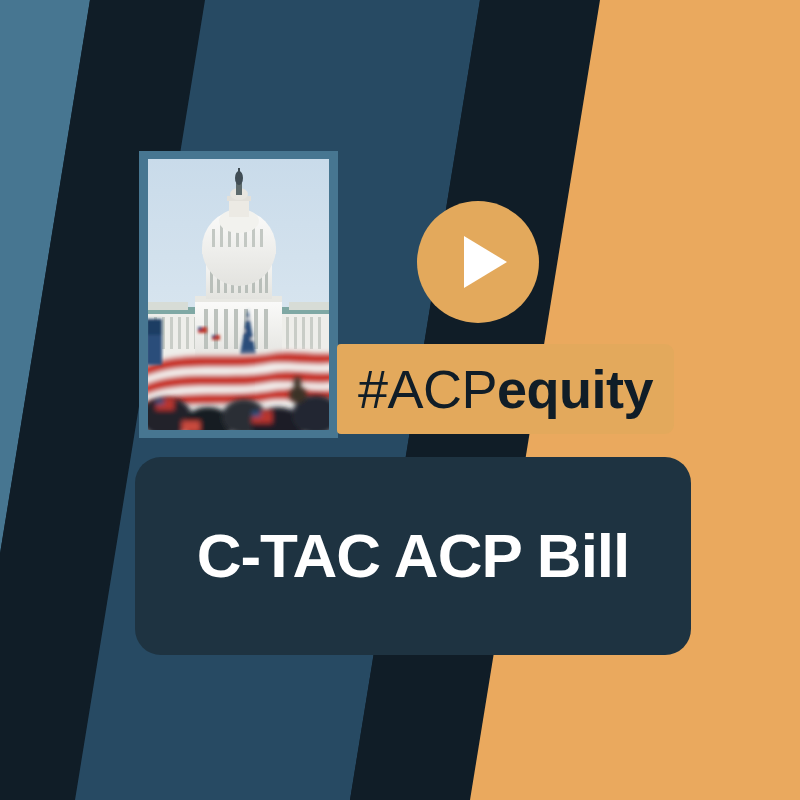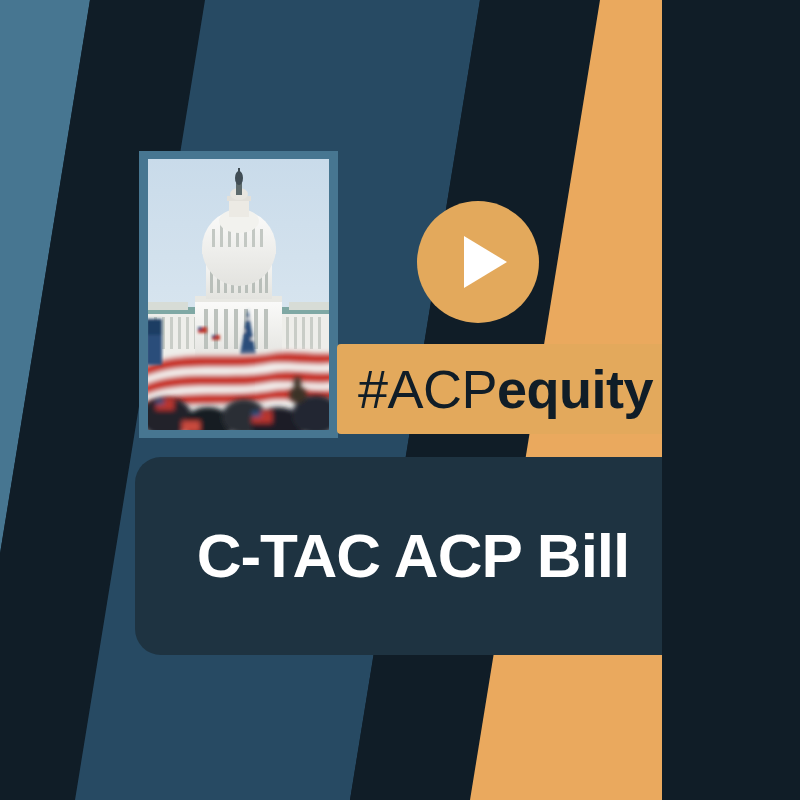--- a/index.html
+++ b/index.html
@@ -6,21 +6,21 @@
   html, body {
     margin: 0;
     padding: 0;
     background: #101d27;
   }
   body {
     font-family: "Liberation Sans", sans-serif;
   }
   #stage {
     position: relative;
-    width: 662px;
+    width: 800px;
     height: 800px;
     overflow: hidden;
     background: #101d27;
   }
 
   
   #bg {
     position: absolute;
     inset: 0;
     overflow: hidden;

